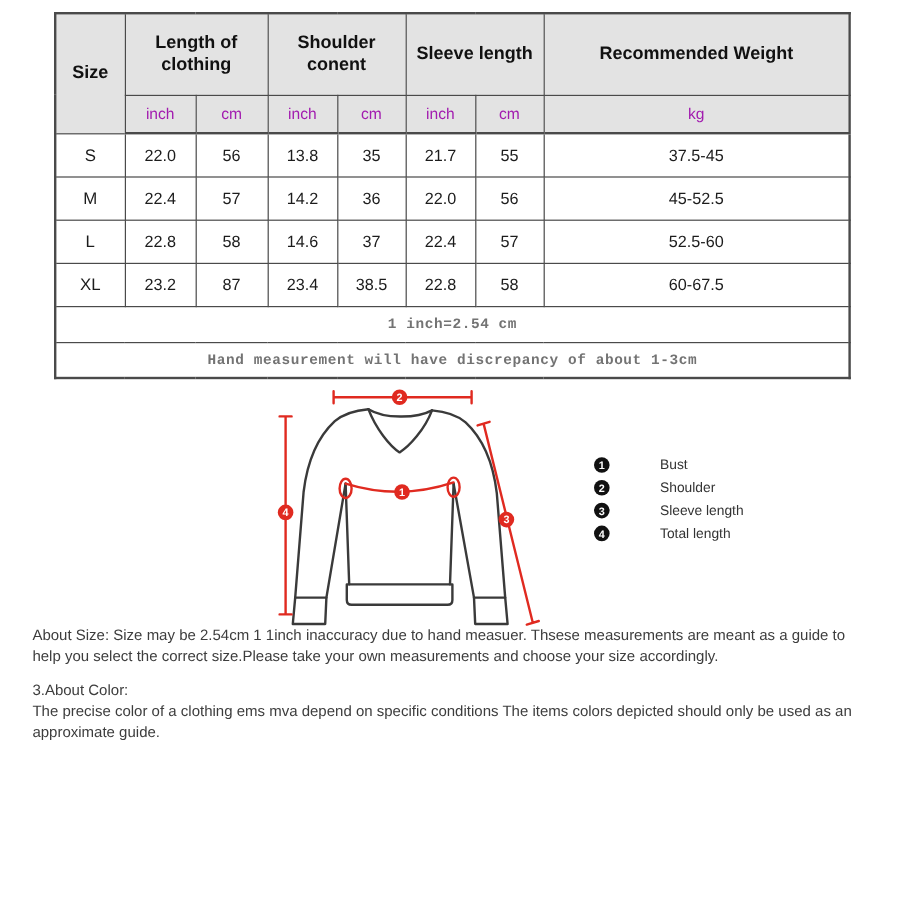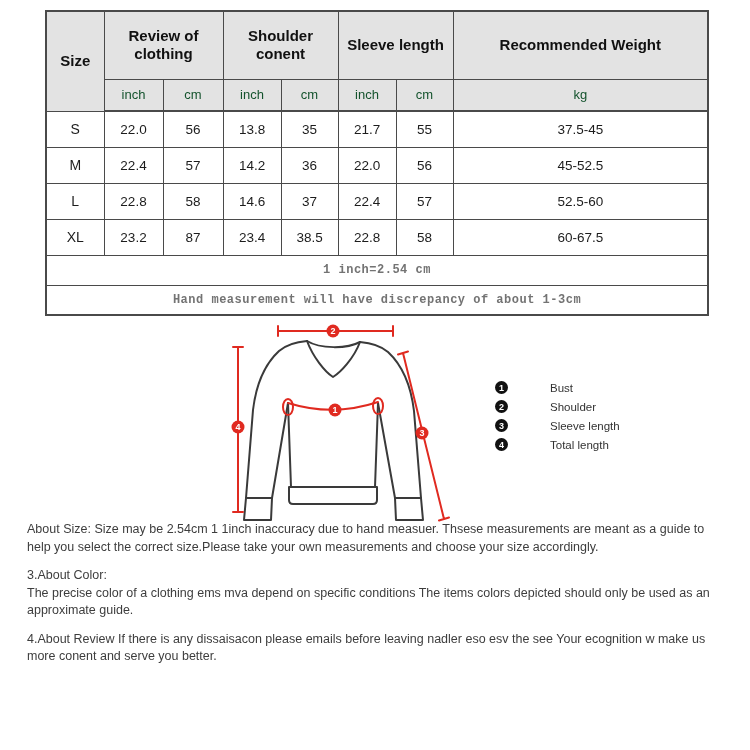--- a/index.html
+++ b/index.html
@@ -27,21 +27,21 @@
     overflow:hidden;
   }
   tr.group-row th {
     background:#e3e3e3;
     font-size:15px; font-weight:bold; color:#111;
     height:68px; line-height:1.25;
     padding:0 6px;
   }
   tr.units-row td {
     background:#e3e3e3;
-    font-size:13px; color:#14532d;
+    font-size:13px; color:#a21caf;
     height:32px;
     border-bottom-width:2px;
   }
   tr.data-row td {
     font-size:13.5px; color:#1c1c1c;
     height:36px;
     background:#fff;
   }
   tr.data-row td.size-cell { font-size:14px; }
   tr.note-row td {
@@ -85,21 +85,21 @@
         <col style="width:60px">
       <col style="width:58px">
         <col style="width:57px">
         <col style="width:58px">
       <col style="width:57px">
         <col style="width:255px">
     </colgroup>
     <tbody>
       <tr class="group-row">
         <th rowspan="2">Size</th>
-        <th colspan="2">Review of clothing</th>
+        <th colspan="2">Length of clothing</th>
         <th colspan="2">Shoulder conent</th>
         <th colspan="2">Sleeve length</th>
         <th>Recommended Weight</th>
       </tr>
       <tr class="units-row">
         <td>inch</td>
         <td>cm</td>
         <td>inch</td>
         <td>cm</td>
         <td>inch</td>
@@ -227,17 +227,13 @@
 </div>
 
 <div class="notes">
   <div class="note">
     <div class="note-body">About Size: Size may be 2.54cm 1 1inch inaccuracy due to hand measuer. Thsese measurements are meant as a   guide to help you select the correct size.Please take your own measurements and choose your size accordingly.</div>
   </div>
   <div class="note">
     <div class="note-heading">3.About Color:</div>
     <div class="note-body">The precise color of a clothing ems mva depend on specific conditions The items colors depicted should only be   used as an approximate guide.</div>
   </div>
-  <div class="note">
-
-    <div class="note-body">4.About Review If there is any dissaisacon please emails before leaving nadler eso esv the see Your ecognition w   make us more conent and serve you better.</div>
-  </div>
 </div>
 
 </body></html>

